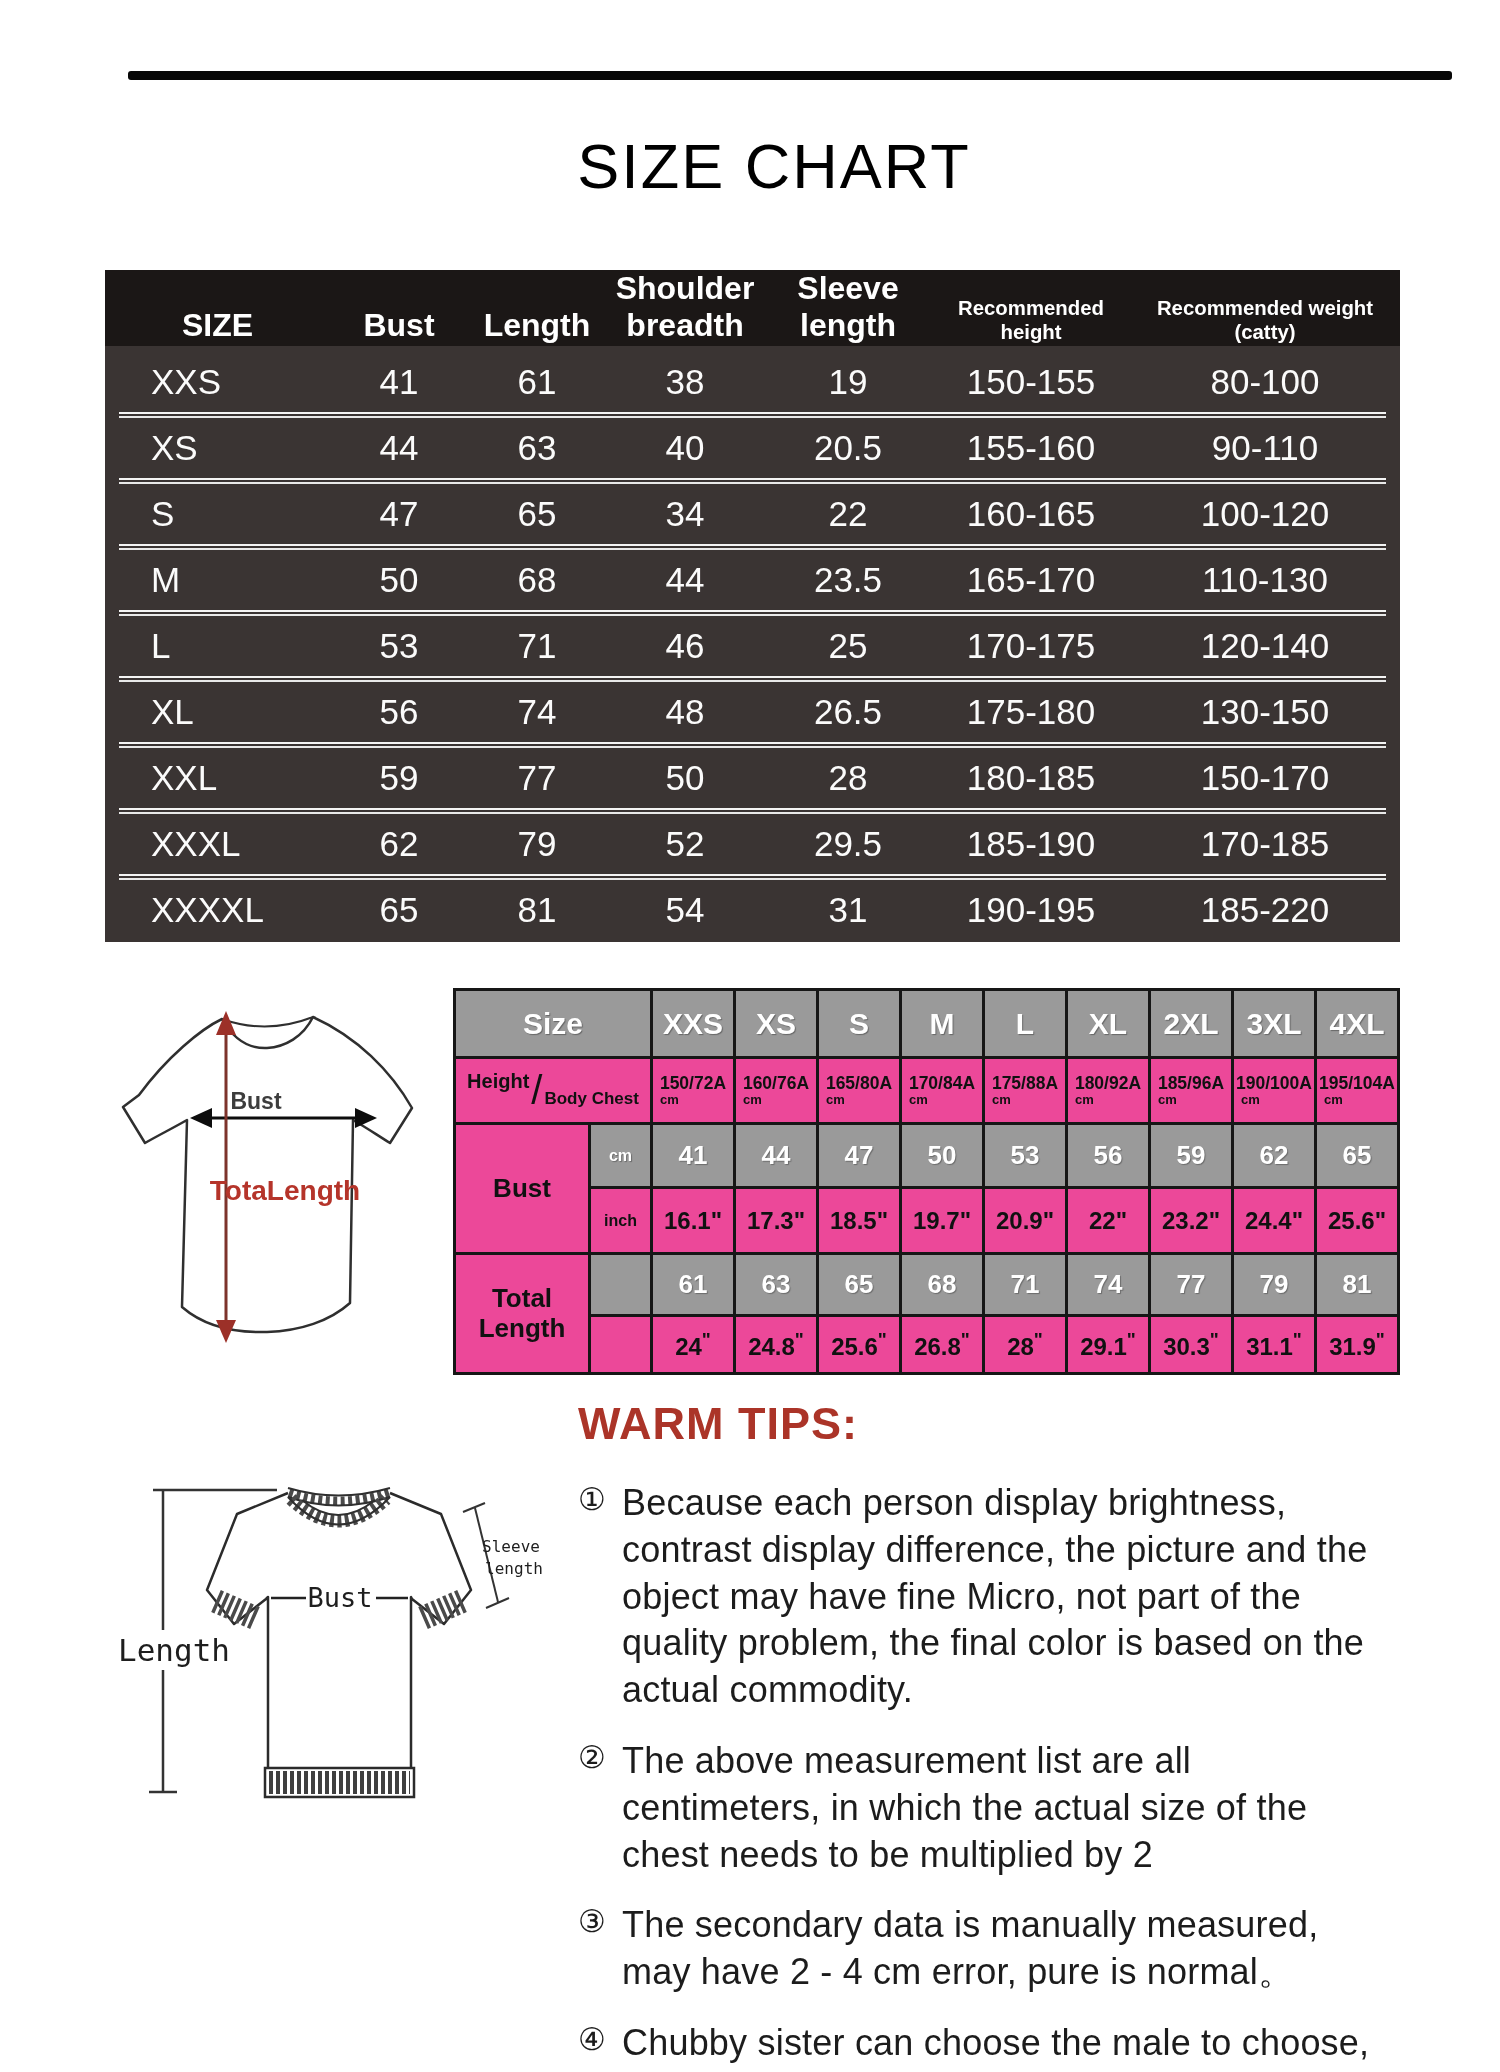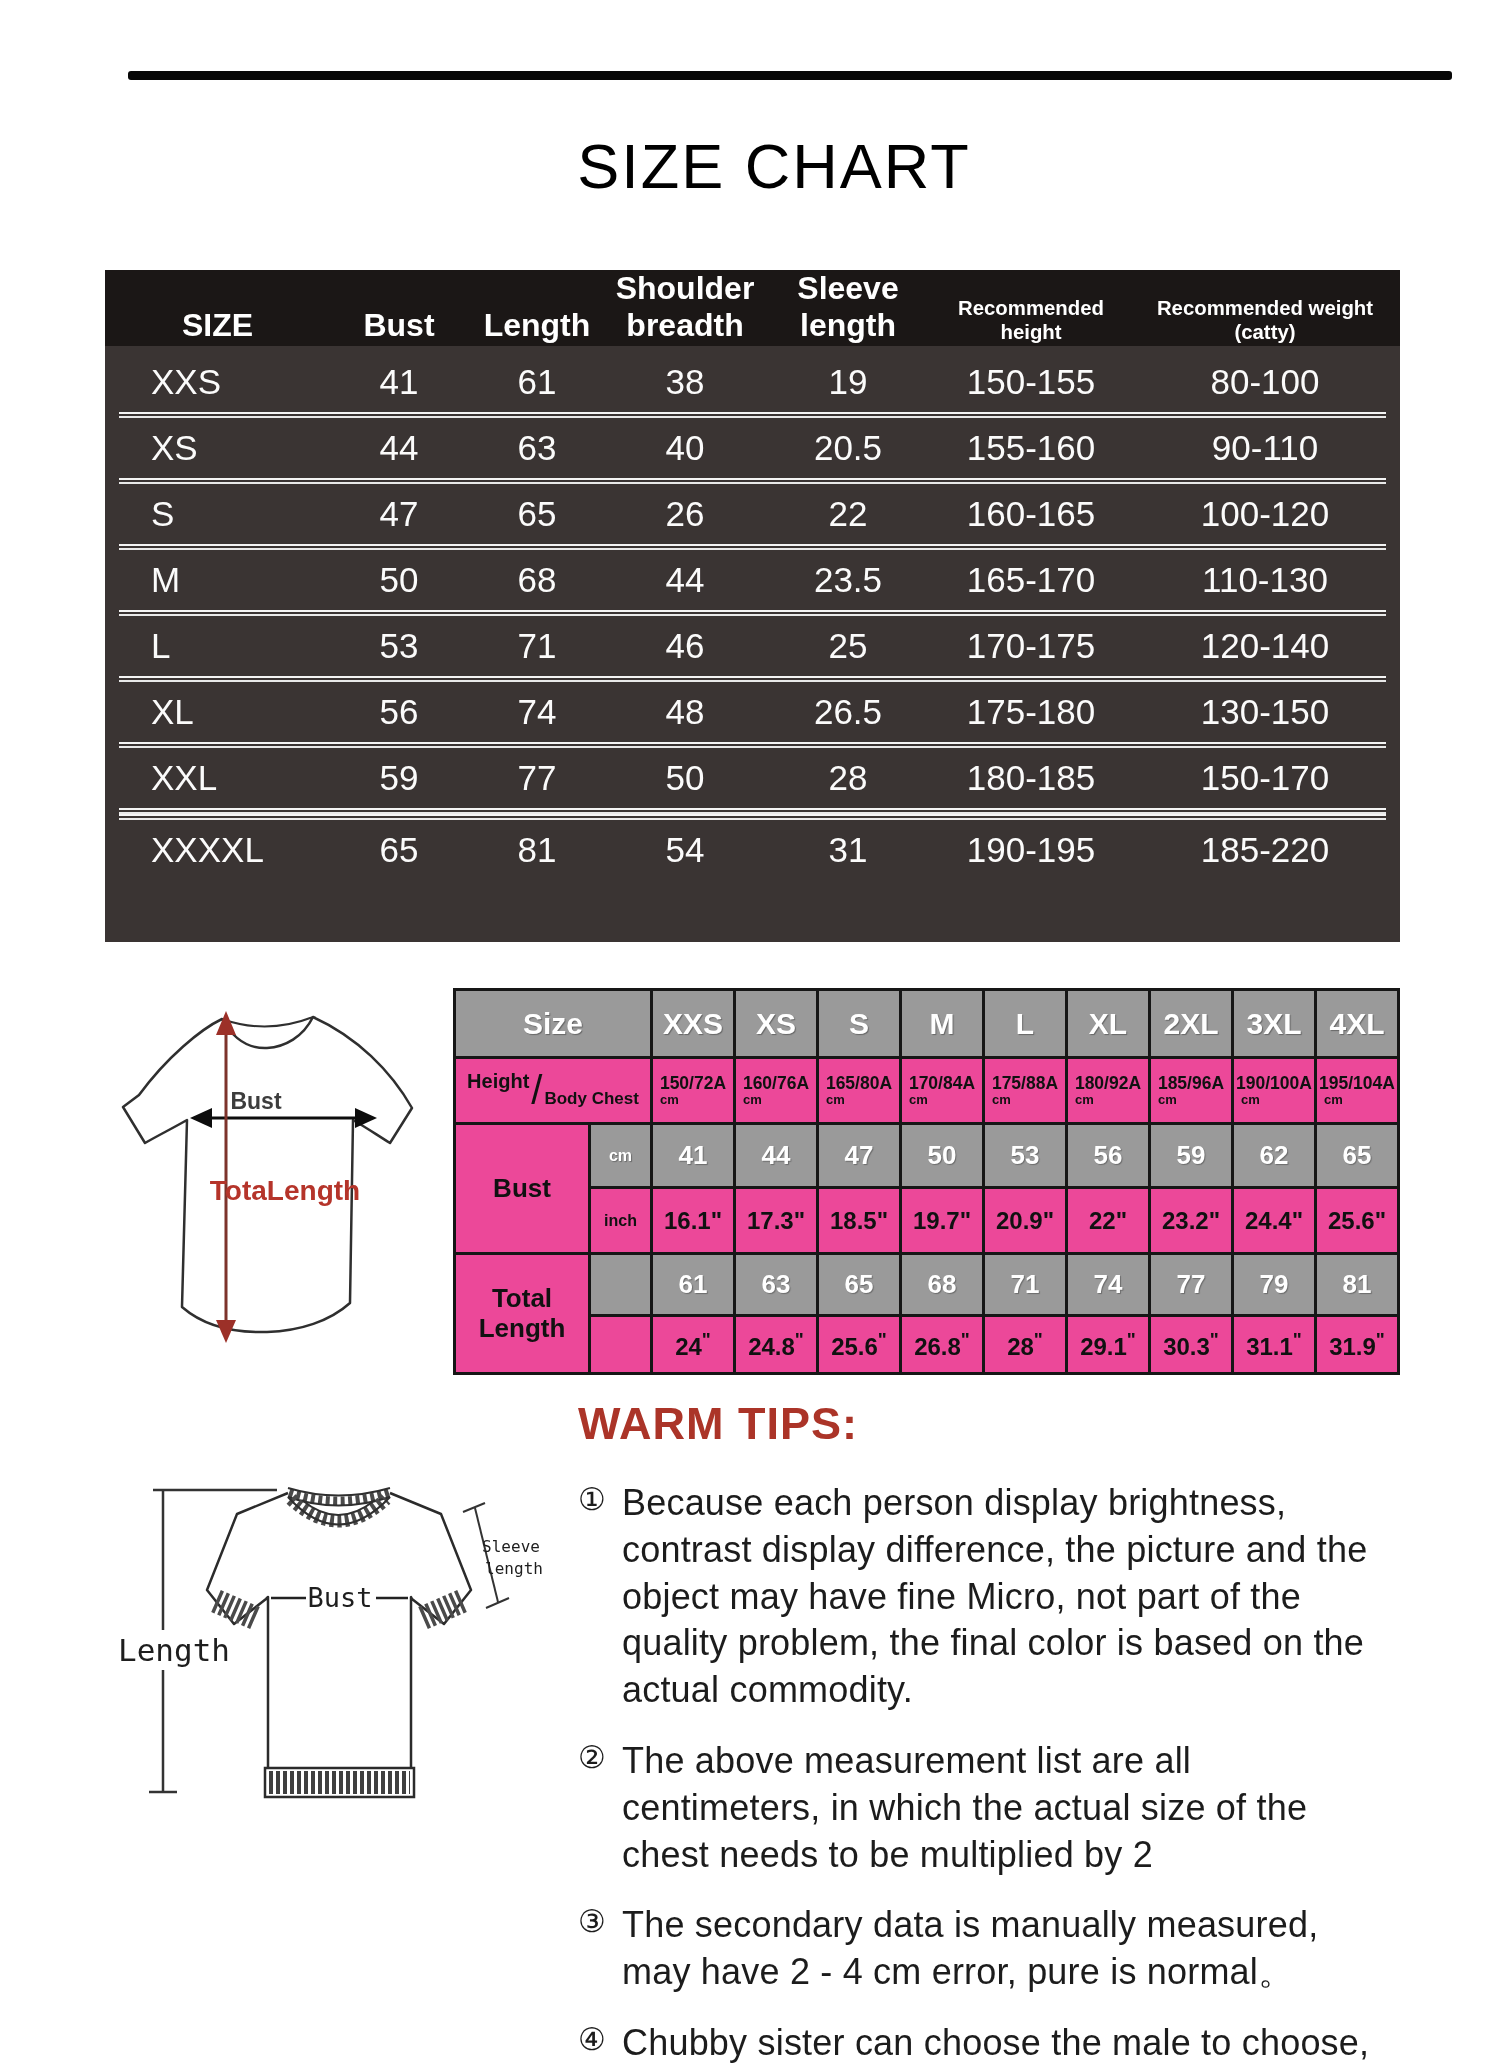--- a/index.html
+++ b/index.html
@@ -92,21 +92,21 @@
           <div class="c">40</div>
           <div class="c">20.5</div>
           <div class="c">155-160</div>
           <div class="c">90-110</div>
       </div>
       <div class="bt-sep"></div>
       <div class="bt-grid bt-row">
         <div class="c size">S</div>
           <div class="c">47</div>
           <div class="c">65</div>
-          <div class="c">26</div>
+          <div class="c">34</div>
           <div class="c">22</div>
           <div class="c">160-165</div>
           <div class="c">100-120</div>
       </div>
       <div class="bt-sep"></div>
       <div class="bt-grid bt-row">
         <div class="c size">M</div>
           <div class="c">50</div>
           <div class="c">68</div>
           <div class="c">44</div>
@@ -138,20 +138,29 @@
       <div class="bt-grid bt-row">
         <div class="c size">XXL</div>
           <div class="c">59</div>
           <div class="c">77</div>
           <div class="c">50</div>
           <div class="c">28</div>
           <div class="c">180-185</div>
           <div class="c">150-170</div>
       </div>
       <div class="bt-sep"></div>
+      <div class="bt-grid bt-row">
+        <div class="c size">XXXL</div>
+          <div class="c">62</div>
+          <div class="c">79</div>
+          <div class="c">52</div>
+          <div class="c">29.5</div>
+          <div class="c">185-190</div>
+          <div class="c">170-185</div>
+      </div>
       <div class="bt-sep"></div>
       <div class="bt-grid bt-row">
         <div class="c size">XXXXL</div>
           <div class="c">65</div>
           <div class="c">81</div>
           <div class="c">54</div>
           <div class="c">31</div>
           <div class="c">190-195</div>
           <div class="c">185-220</div>
       </div>

